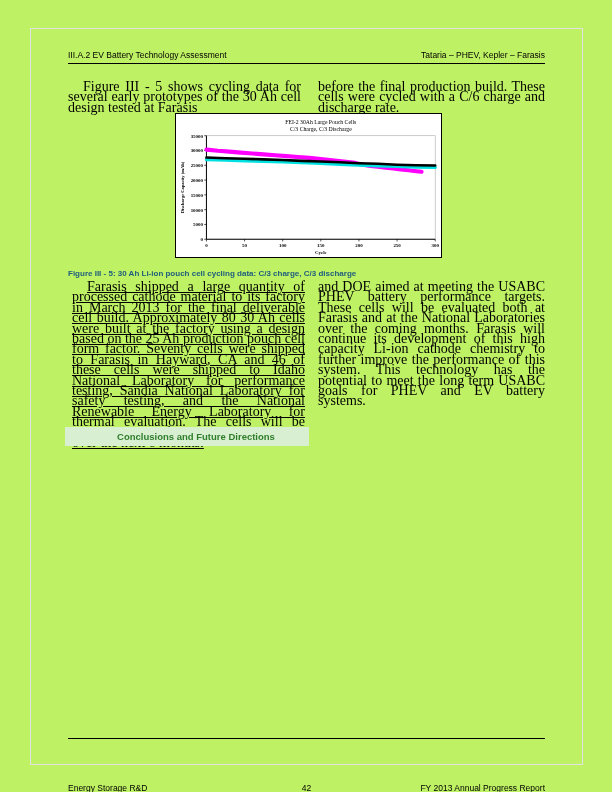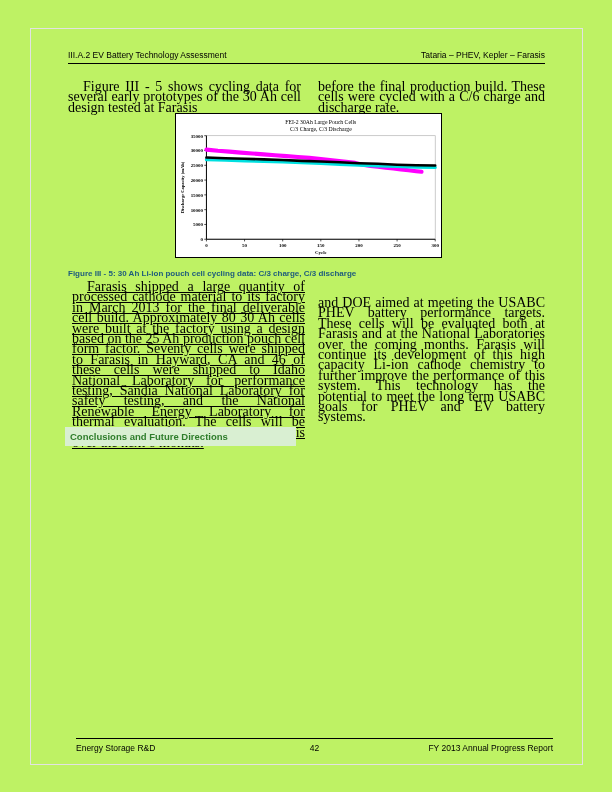--- a/index.html
+++ b/index.html
@@ -37,40 +37,40 @@
     background: #fff;
     box-sizing: border-box;
   }
   .figure-box svg { display: block; width: 100%; height: 100%; }
   .figure-caption {
     position: absolute; left: 68px; top: 269px; width: 477px;
     font-family: "Liberation Sans", sans-serif;
     font-weight: bold; font-size: 8px; line-height: 10px;
   }
   .body-left  { position: absolute; left: 72px;  top: 282px; width: 233px; text-decoration: underline; }
-  .body-right { position: absolute; left: 318px; top: 282px; width: 227px; margin-top: 16px; }
+  .body-right { position: absolute; left: 318px; top: 282px; width: 227px; }
   .conclusions-heading {
     position: absolute; left: 65px; top: 427px; width: 226px; height: 15px;
-    padding: 4px 0 0 5px;
+    padding: 4px 0 0 18px;
     font-family: "Liberation Sans", sans-serif;
-    font-weight: bold; font-size: 9.5px;
+    font-weight: bold; font-size: 9.5px; text-align: center;
   }
   .conclusions-para { position: absolute; left: 68px; top: 454px; width: 233px; }
   .running-footer {
-    position: absolute; left: 76px; top: 738px; width: 477px;
+    position: absolute; left: 68px; top: 738px; width: 477px;
     border-top: 1px solid #000;
     padding-top: 4px;
     font-family: "Liberation Sans", sans-serif;
     font-size: 8.5px;
     display: flex;
     align-items: flex-end;
   }
   .running-footer .f-left   { flex: 1; text-align: left; }
   .running-footer .f-center { flex: 1; text-align: center; }
-  .running-footer .f-right  { flex: 1; text-align: right; }
+  .running-footer .f-right  { flex: 1; text-align: right; margin-top: 40px; }
 </style>
 </head>
 <body>
 
 <div class="page">
   <div class="print-bounds"></div>
 
   <div class="running-header">
     <span>III.A.2 EV Battery Technology Assessment</span>
     <span>Tataria – PHEV, Kepler – Farasis</span>

